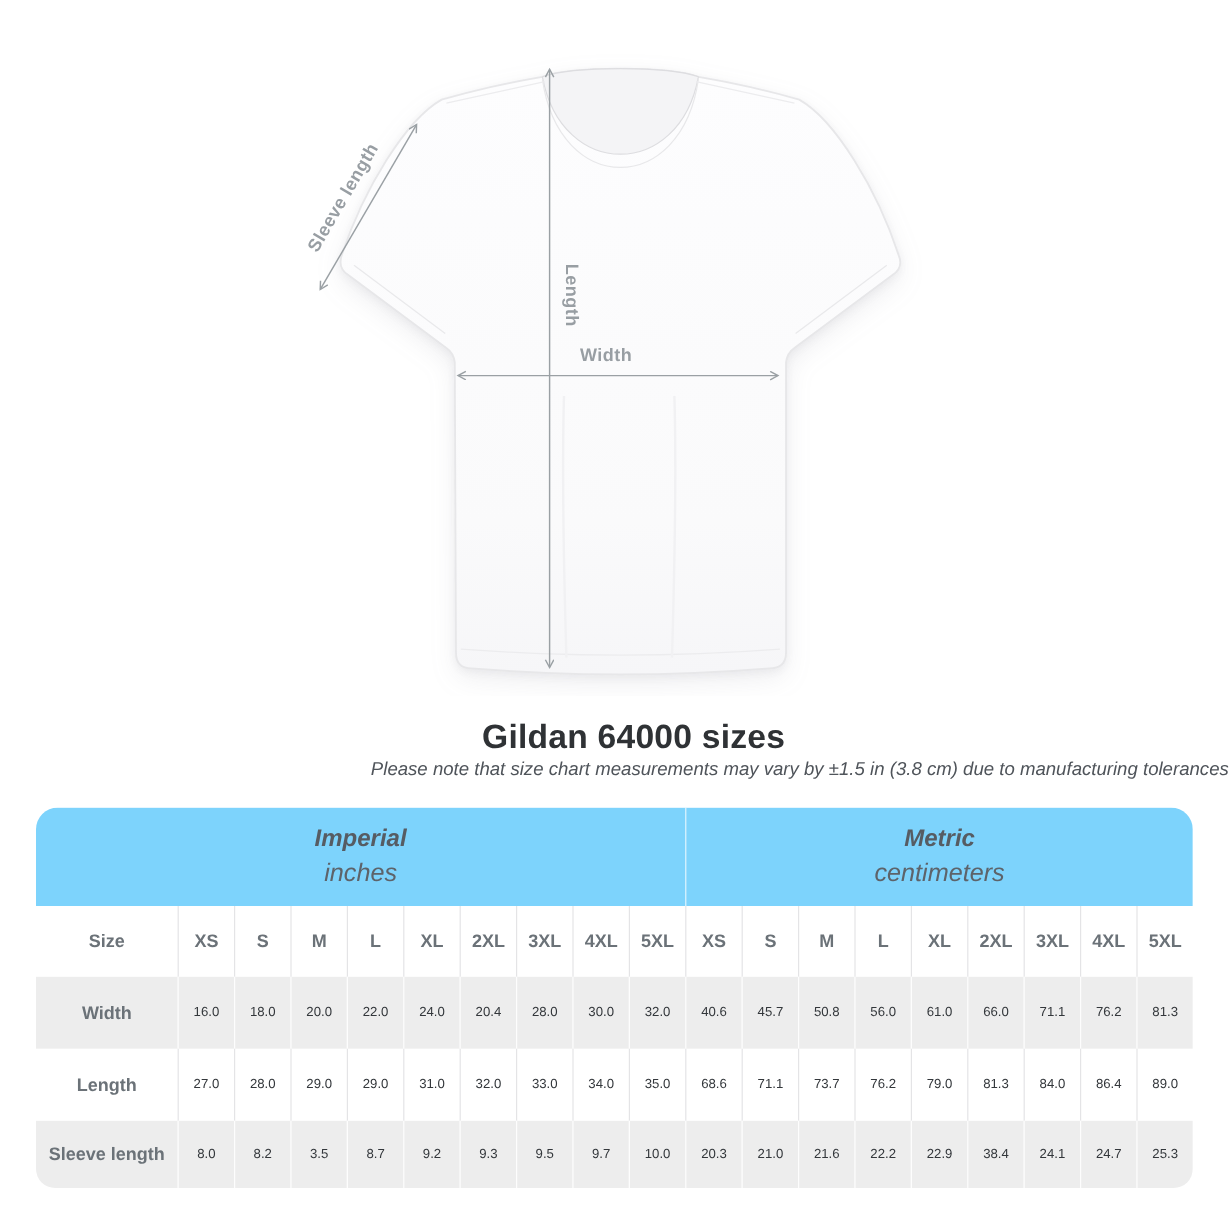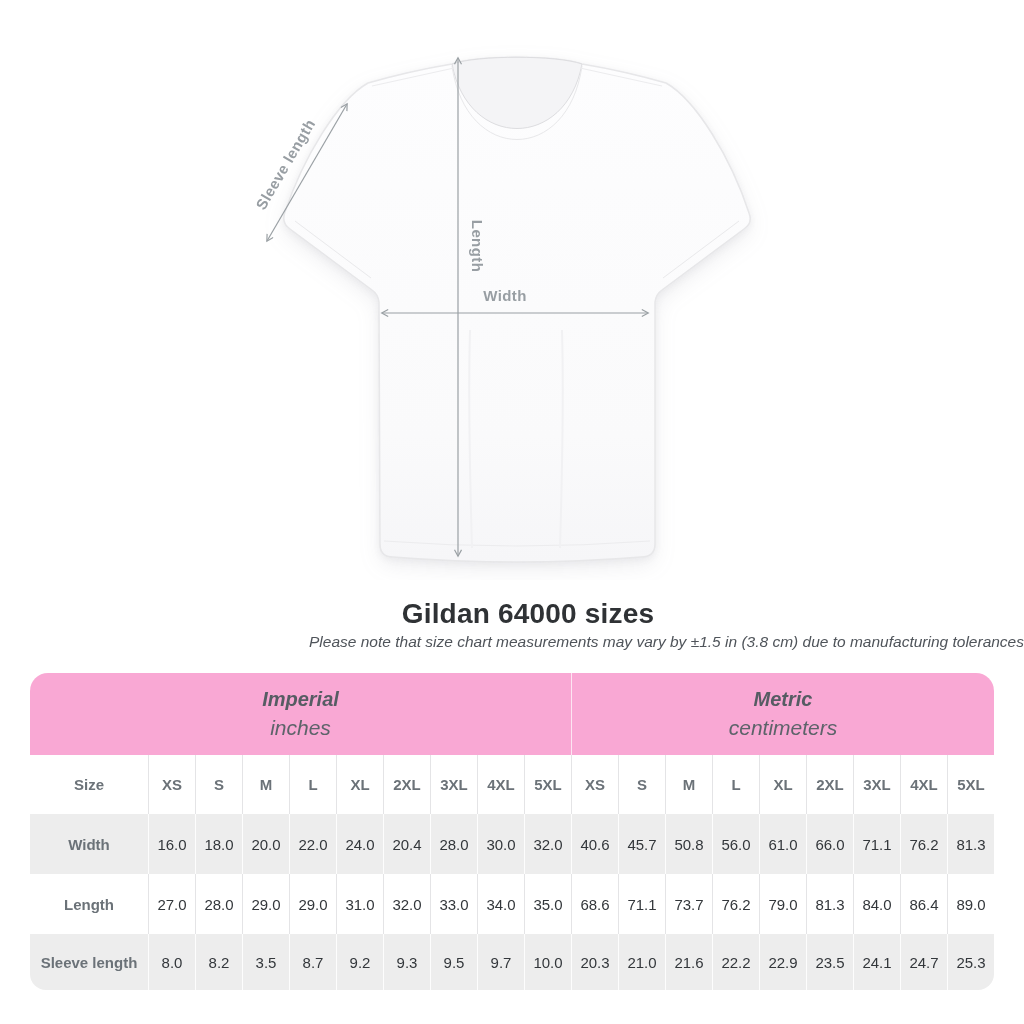--- a/index.html
+++ b/index.html
@@ -15,31 +15,31 @@
          font-size:28px;font-weight:bold;color:#2f3235;letter-spacing:.2px;}
   .subtitle{position:absolute;left:0;top:633px;width:1024px;text-align:right;
             font-style:italic;font-size:15.5px;color:#4f545a;}
 
   
   .table-wrap{position:absolute;left:30px;top:673px;width:964px;height:317px;
               border-radius:18px 18px 16px 16px;overflow:hidden;background:#fff;}
   .grid{display:grid;width:100%;height:100%;
         grid-template-columns:118px repeat(18,1fr);
         grid-template-rows:82px 59px 60px 60px 56px;}
-  .band{background:#f9a8d4;display:flex;flex-direction:column;align-items:center;
+  .band{background:#7dd3fc;display:flex;flex-direction:column;align-items:center;
         justify-content:center;gap:5px;grid-row:1;}
   .band-imperial{grid-column:1 / span 10;}
   .band-metric{grid-column:11 / span 9;border-left:1px solid rgba(255,255,255,.7);}
   .band-title{font-size:20px;font-weight:bold;font-style:italic;color:#565c63;}
   .band-sub{font-size:21px;font-style:italic;color:#5d636a;}
   .cell{display:flex;align-items:center;justify-content:center;
         border-left:1px solid #e4e4e6;background:#fff;white-space:nowrap;}
   .cell.c0{border-left:none;}
   .cell.lbl{font-weight:bold;color:#6b7278;font-size:15px;}
-  .cell.val{color:#33373b;font-size:15px;}
+  .cell.val{color:#33373b;font-size:11px;}
   .cell.shade{background:#ededed;border-left-color:rgba(255,255,255,.85);}
 </style>
 </head>
 <body>
 
 <div class="page">
 
   <svg class="diagram" viewBox="0 0 1024 580" xmlns="http://www.w3.org/2000/svg">
     <defs>
       <linearGradient id="shirtGrad" x1="0" y1="0" x2="0" y2="1">
@@ -174,20 +174,20 @@
         <div class="cell val shade">9.2</div>
         <div class="cell val shade">9.3</div>
         <div class="cell val shade">9.5</div>
         <div class="cell val shade">9.7</div>
         <div class="cell val shade">10.0</div>
         <div class="cell val shade">20.3</div>
         <div class="cell val shade">21.0</div>
         <div class="cell val shade">21.6</div>
         <div class="cell val shade">22.2</div>
         <div class="cell val shade">22.9</div>
-        <div class="cell val shade">23.5</div>
+        <div class="cell val shade">38.4</div>
         <div class="cell val shade">24.1</div>
         <div class="cell val shade">24.7</div>
         <div class="cell val shade">25.3</div>
       </div>
   </div>
 
 </div>
 
 </body></html>

